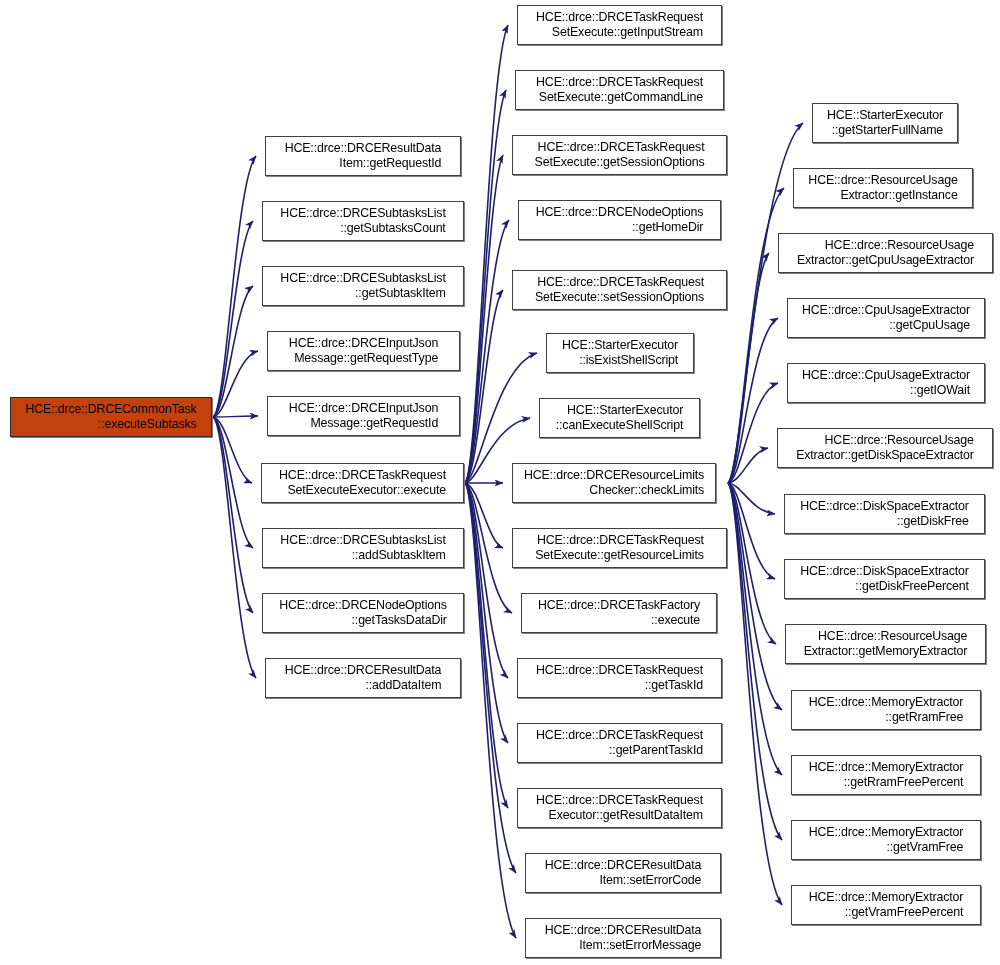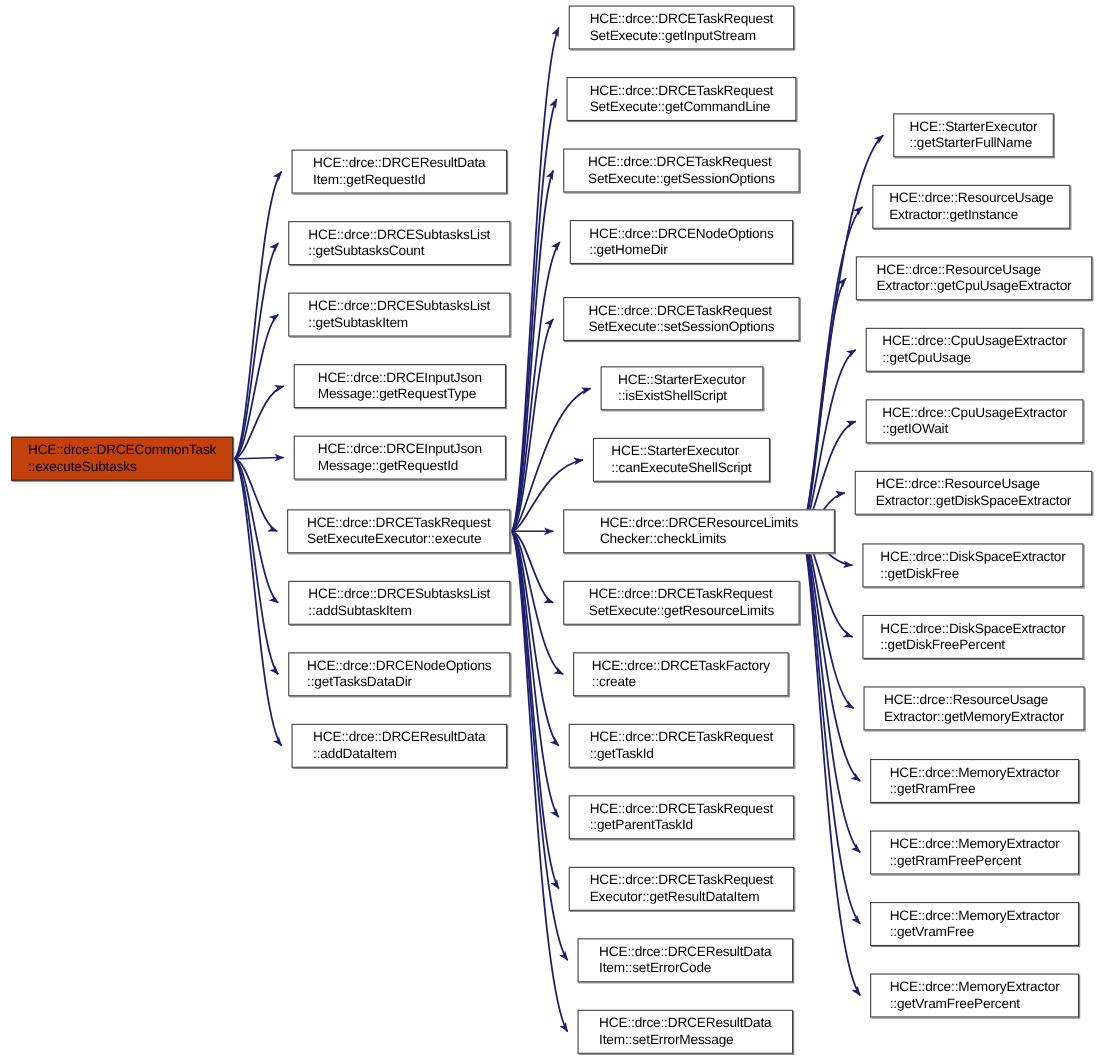--- a/index.html
+++ b/index.html
@@ -8,21 +8,21 @@
   svg#edges{position:absolute;left:0;top:0;width:1000px;height:965px;pointer-events:none;}
   .node{
     position:absolute;
     box-sizing:border-box;
     background:#ffffff;
     border:1px solid #404040;
     box-shadow:1px 1px 0 0 #808080;
     display:flex;
     align-items:center;
     justify-content:center;
-    text-align:left;
+    text-align:right;
     color:#000000;
     font-size:12.4px;
     line-height:15.5px;
     letter-spacing:-0.15px;
     white-space:pre-line;
     z-index:2;
   }
   .node.root{
     background:#c2410c;
     border:1px solid #2b2b2b;
@@ -107,26 +107,26 @@
       <div class="node" style="left: 512px; top: 135px; width: 215px; height: 40px;"><span>HCE::drce::DRCETaskRequest
 SetExecute::getSessionOptions</span></div>
       <div class="node" style="left: 518px; top: 200px; width: 203px; height: 40px;"><span>HCE::drce::DRCENodeOptions
 ::getHomeDir</span></div>
       <div class="node" style="left: 512px; top: 270px; width: 215px; height: 40px;"><span>HCE::drce::DRCETaskRequest
 SetExecute::setSessionOptions</span></div>
       <div class="node" style="left: 546px; top: 333px; width: 148px; height: 40px;"><span>HCE::StarterExecutor
 ::isExistShellScript</span></div>
       <div class="node" style="left: 539px; top: 398px; width: 161px; height: 40px;"><span>HCE::StarterExecutor
 ::canExecuteShellScript</span></div>
-      <div class="node" style="left: 512px; top: 463px; width: 247px; height: 40px;"><span>HCE::drce::DRCEResourceLimits
+      <div class="node" style="left: 512px; top: 463px; width: 204px; height: 40px;"><span>HCE::drce::DRCEResourceLimits
 Checker::checkLimits</span></div>
       <div class="node" style="left: 512px; top: 528px; width: 215px; height: 40px;"><span>HCE::drce::DRCETaskRequest
 SetExecute::getResourceLimits</span></div>
       <div class="node" style="left: 521px; top: 593px; width: 196px; height: 40px;"><span>HCE::drce::DRCETaskFactory
-::create</span></div>
+::execute</span></div>
       <div class="node" style="left: 517px; top: 658px; width: 205px; height: 40px;"><span>HCE::drce::DRCETaskRequest
 ::getTaskId</span></div>
       <div class="node" style="left: 517px; top: 723px; width: 205px; height: 40px;"><span>HCE::drce::DRCETaskRequest
 ::getParentTaskId</span></div>
       <div class="node" style="left: 517px; top: 788px; width: 205px; height: 40px;"><span>HCE::drce::DRCETaskRequest
 Executor::getResultDataItem</span></div>
       <div class="node" style="left: 525px; top: 853px; width: 196px; height: 40px;"><span>HCE::drce::DRCEResultData
 Item::setErrorCode</span></div>
       <div class="node" style="left: 525px; top: 918px; width: 196px; height: 40px;"><span>HCE::drce::DRCEResultData
 Item::setErrorMessage</span></div>

